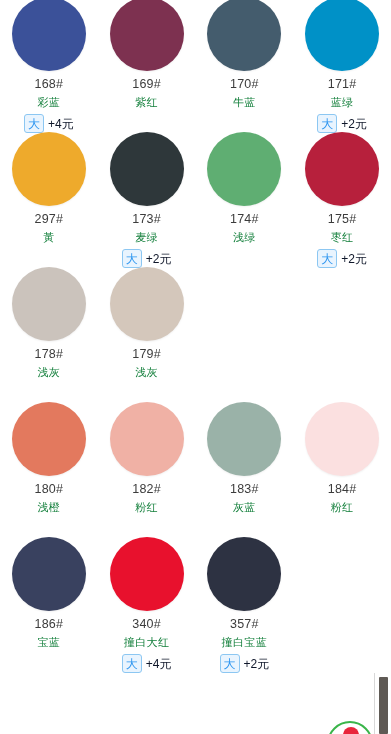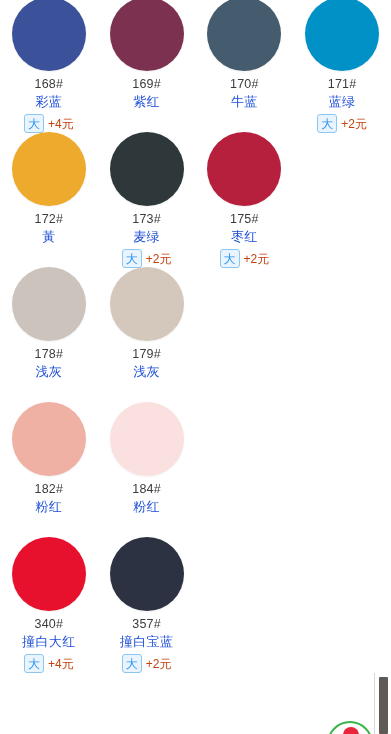--- a/index.html
+++ b/index.html
@@ -47,22 +47,22 @@
   }
   .swatch-code {
     margin-top: 5px;
     font-size: 12.5px;
     color: #3c3c3c;
     line-height: 16px;
     letter-spacing: 0.2px;
   }
   .swatch-name {
     margin-top: 2px;
-    font-size: 13px;
-    color: #1d4ed8;
+    font-size: 11px;
+    color: #15803d;
     line-height: 16px;
     letter-spacing: 0.4px;
     font-family: Liberation Serif, serif;
   }
   .swatch-badge {
     margin-top: 4px;
     display: flex;
     align-items: center;
     gap: 4px;
     height: 19px;
@@ -74,21 +74,21 @@
     width: 20px;
     height: 19px;
     border: 1px solid #8cc7f2;
     border-radius: 3px;
     background: #e9f4fe;
     color: #2f96f0;
     font-size: 12px;
     line-height: 1;
   }
   .badge-price {
-    color: #c2410c;
+    color: #0f172a;
     font-size: 12px;
     line-height: 1;
     white-space: nowrap;
   }
   .badge-hidden { visibility: hidden; }
 
   
   #side-panel {
     position: absolute;
     right: 0;
@@ -169,37 +169,46 @@
           <div class="swatch-name">蓝绿</div>
           <div class="swatch-badge">
             <span class="badge-size">大</span>
             <span class="badge-price">+2元</span>
           </div>
         </div>
       </div>
       <div class="swatch-row">
         <div class="swatch-cell">
           <div class="swatch-circle" style="background: rgb(238, 170, 44);"></div>
-          <div class="swatch-code">172#</div>
+          <div class="swatch-code">297#</div>
           <div class="swatch-name">黃</div>
           <div class="swatch-badge badge-hidden">
             <span class="badge-size"></span>
             <span class="badge-price"></span>
           </div>
         </div>
         <div class="swatch-cell">
           <div class="swatch-circle" style="background: rgb(46, 55, 58);"></div>
           <div class="swatch-code">173#</div>
           <div class="swatch-name">麦绿</div>
           <div class="swatch-badge">
             <span class="badge-size">大</span>
             <span class="badge-price">+2元</span>
           </div>
         </div>
         <div class="swatch-cell">
+          <div class="swatch-circle" style="background: rgb(95, 174, 114);"></div>
+          <div class="swatch-code">174#</div>
+          <div class="swatch-name">浅绿</div>
+          <div class="swatch-badge badge-hidden">
+            <span class="badge-size"></span>
+            <span class="badge-price"></span>
+          </div>
+        </div>
+        <div class="swatch-cell">
           <div class="swatch-circle" style="background: rgb(183, 32, 60);"></div>
           <div class="swatch-code">175#</div>
           <div class="swatch-name">枣红</div>
           <div class="swatch-badge">
             <span class="badge-size">大</span>
             <span class="badge-price">+2元</span>
           </div>
         </div>
       </div>
       <div class="swatch-row">
@@ -217,40 +226,67 @@
           <div class="swatch-code">179#</div>
           <div class="swatch-name">浅灰</div>
           <div class="swatch-badge badge-hidden">
             <span class="badge-size"></span>
             <span class="badge-price"></span>
           </div>
         </div>
       </div>
       <div class="swatch-row">
         <div class="swatch-cell">
+          <div class="swatch-circle" style="background: rgb(227, 121, 94);"></div>
+          <div class="swatch-code">180#</div>
+          <div class="swatch-name">浅橙</div>
+          <div class="swatch-badge badge-hidden">
+            <span class="badge-size"></span>
+            <span class="badge-price"></span>
+          </div>
+        </div>
+        <div class="swatch-cell">
           <div class="swatch-circle" style="background: rgb(240, 177, 165);"></div>
           <div class="swatch-code">182#</div>
           <div class="swatch-name">粉红</div>
           <div class="swatch-badge badge-hidden">
             <span class="badge-size"></span>
             <span class="badge-price"></span>
           </div>
         </div>
         <div class="swatch-cell">
+          <div class="swatch-circle" style="background: rgb(154, 178, 168);"></div>
+          <div class="swatch-code">183#</div>
+          <div class="swatch-name">灰蓝</div>
+          <div class="swatch-badge badge-hidden">
+            <span class="badge-size"></span>
+            <span class="badge-price"></span>
+          </div>
+        </div>
+        <div class="swatch-cell">
           <div class="swatch-circle" style="background: rgb(251, 224, 224);"></div>
           <div class="swatch-code">184#</div>
           <div class="swatch-name">粉红</div>
           <div class="swatch-badge badge-hidden">
             <span class="badge-size"></span>
             <span class="badge-price"></span>
           </div>
         </div>
       </div>
       <div class="swatch-row">
         <div class="swatch-cell">
+          <div class="swatch-circle" style="background: rgb(57, 65, 95);"></div>
+          <div class="swatch-code">186#</div>
+          <div class="swatch-name">宝蓝</div>
+          <div class="swatch-badge badge-hidden">
+            <span class="badge-size"></span>
+            <span class="badge-price"></span>
+          </div>
+        </div>
+        <div class="swatch-cell">
           <div class="swatch-circle" style="background: rgb(232, 17, 45);"></div>
           <div class="swatch-code">340#</div>
           <div class="swatch-name">撞白大红</div>
           <div class="swatch-badge">
             <span class="badge-size">大</span>
             <span class="badge-price">+4元</span>
           </div>
         </div>
         <div class="swatch-cell">
           <div class="swatch-circle" style="background: rgb(45, 50, 66);"></div>

